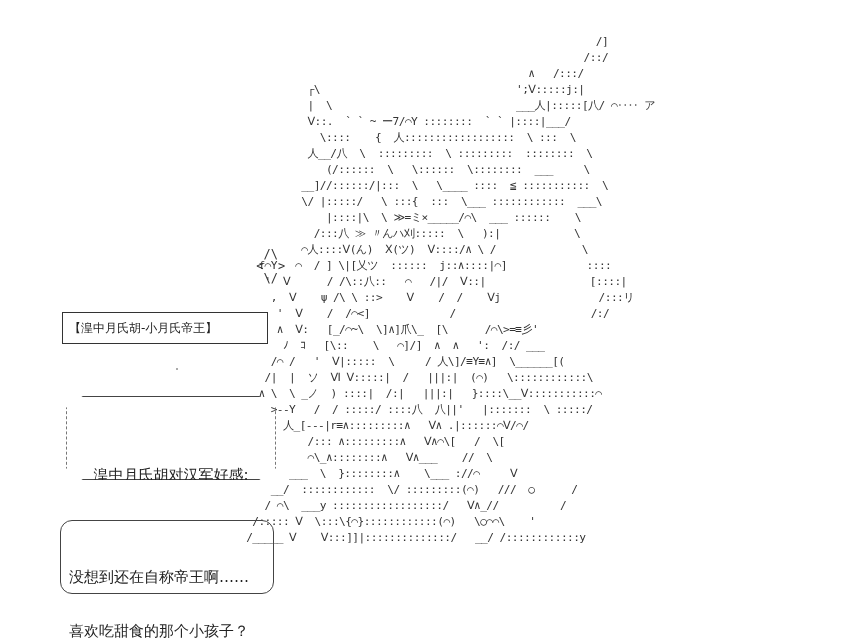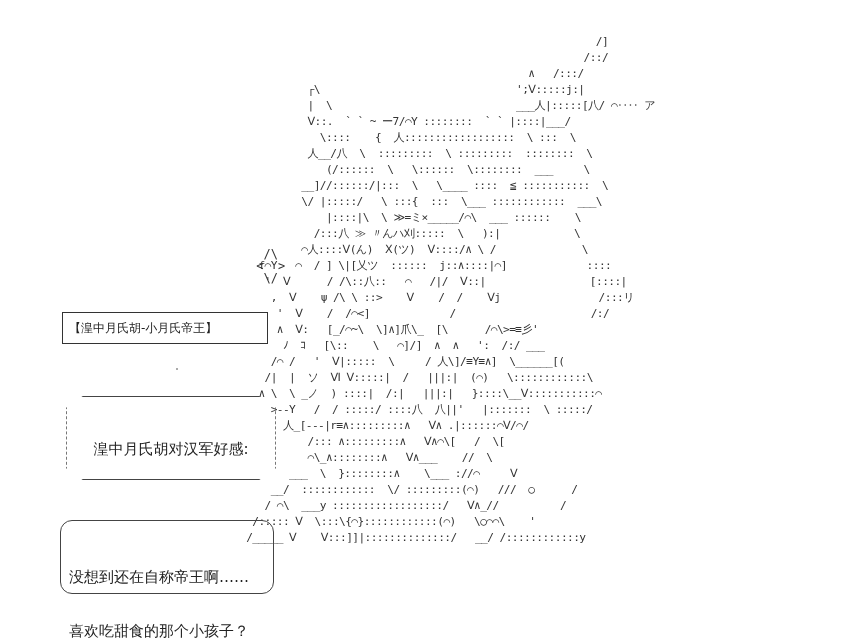--- a/index.html
+++ b/index.html
@@ -10,21 +10,21 @@
          color: #333; white-space: pre; letter-spacing: -0.6px; }
   .box { position: absolute; font-size: 15px; line-height: 17px; color: #222;
          white-space: pre; }
   .title-box { left: 62px; top: 312px; width: 206px; height: 32px;
                border: 1px solid #333; display: flex; align-items: center; padding-left: 6px; box-sizing: border-box; font-size: 12px; }
   .stat-box { left: 66px; top: 396px; width: 210px; height: 84px;
               border-top: 1px solid #444; border-bottom: 1px solid #444;
               border-left: 1px dashed #777; border-right: 1px dashed #777;
               clip-path: polygon(8% 0, 92% 0, 100% 14%, 100% 86%, 92% 100%, 8% 100%, 0 86%, 0 14%);
               text-align: center; padding-top: 9px; box-sizing: border-box; }
-  .stat-box div { line-height: 18px; }
+  .stat-box div { line-height: 18px; margin-top: 26px; }
   .speech-box { left: 60px; top: 520px; width: 214px; height: 74px;
                 border: 1px solid #444; border-radius: 12px;
                 padding: 12px 0 0 8px; box-sizing: border-box; font-size: 15px; }
   .speech-box div { line-height: 20px; }
   .sparkle { position: absolute; left: 249px; top: 236px; font-family: "DejaVu Sans Mono", monospace;
              font-size: 12px; line-height: 12px; color: #333; white-space: pre; }
   .dot { position: absolute; left: 176px; top: 368px; width: 2px; height: 2px; background:#aaa; }
 </style>
 </head>
 <body>

